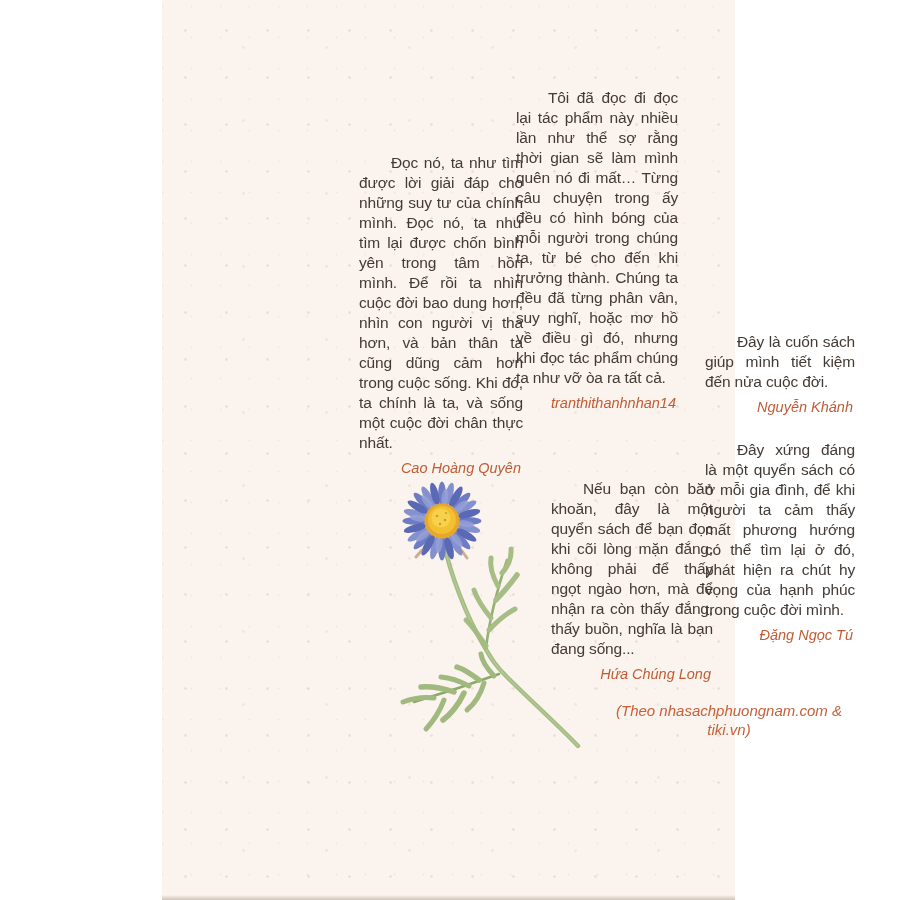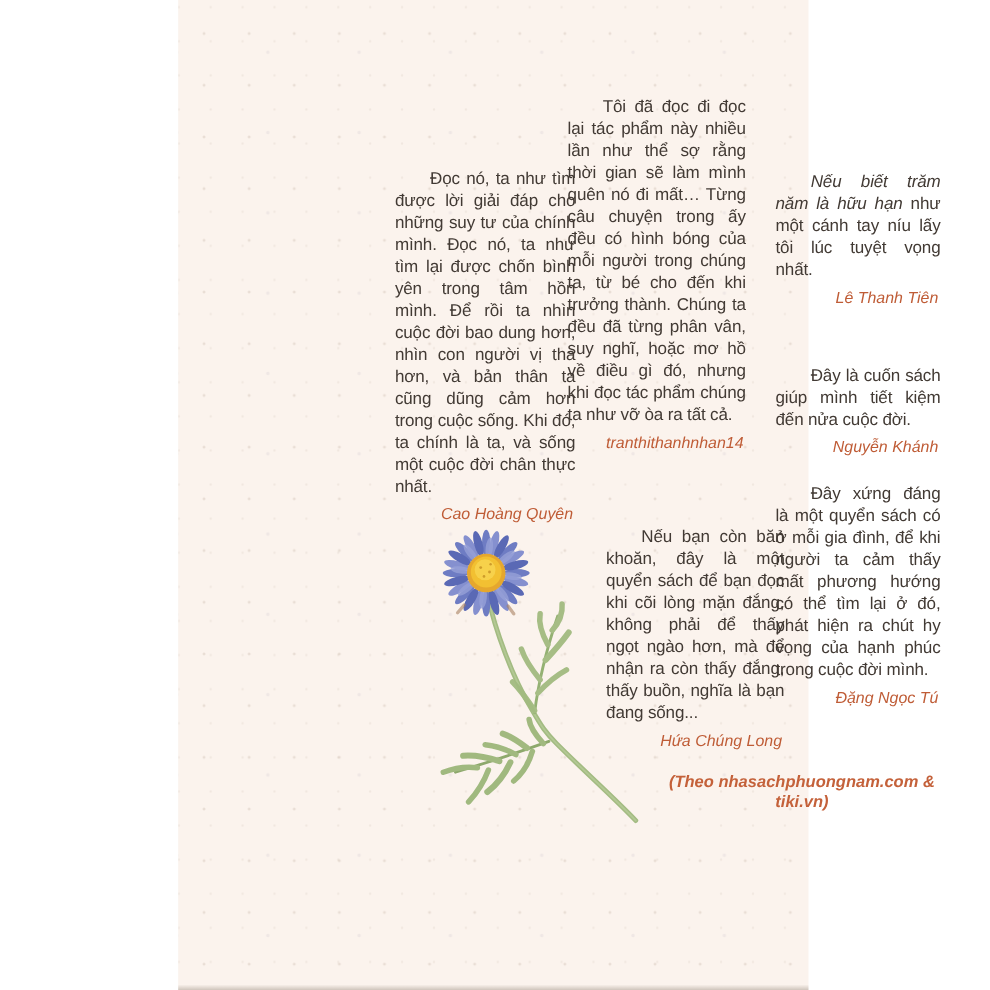--- a/index.html
+++ b/index.html
@@ -32,21 +32,21 @@
   }
   .lead-italic{font-style:italic;}
   #q1{left:197px;top:153px;width:164px;}
   #q2{left:354px;top:88px;width:162px;}
   #q3{left:366px;top:479px;width:162px;margin-left:23px;}
   #q4{left:543px;top:156px;width:150px;}
   #q5{left:543px;top:332px;width:150px;}
   #q6{left:543px;top:440px;width:150px;}
   .source-note{
     position:absolute;left:440px;top:701px;width:254px;text-align:center;
-    font-style:italic;color:#c4613a;font-size:15px;line-height:19px;font-weight:bold;
+    font-style:italic;color:#c4613a;font-size:15px;line-height:19px;
   }
   .flower{position:absolute;left:212px;top:478px;width:210px;height:290px;}
 </style>
 </head>
 <body>
 
 <div class="paper">
 
   <div class="quote" id="q1">
     <p>Đọc nó, ta như tìm được lời giải đáp cho những suy tư của chính mình. Đọc nó, ta như tìm lại được chốn bình yên trong tâm hồn mình. Để rồi ta nhìn cuộc đời bao dung hơn, nhìn con người vị tha hơn, và bản thân ta cũng dũng cảm hơn trong cuộc sống. Khi đó, ta chính là ta, và sống một cuộc đời chân thực nhất.</p>
@@ -56,24 +56,20 @@
   <div class="quote" id="q2">
     <p>Tôi đã đọc đi đọc lại tác phẩm này nhiều lần như thể sợ rằng thời gian sẽ làm mình quên nó đi mất… Từng câu chuyện trong ấy đều có hình bóng của mỗi người trong chúng ta, từ bé cho đến khi trưởng thành. Chúng ta đều đã từng phân vân, suy nghĩ, hoặc mơ hồ về điều gì đó, nhưng khi đọc tác phẩm chúng ta như vỡ òa ra tất cả.</p>
     <div class="author">tranthithanhnhan14</div>
   </div>
 
   <div class="quote" id="q3">
     <p>Nếu bạn còn băn khoăn, đây là một quyển sách để bạn đọc khi cõi lòng mặn đắng, không phải để thấy ngọt ngào hơn, mà để nhận ra còn thấy đắng, thấy buồn, nghĩa là bạn đang sống...</p>
     <div class="author">Hứa Chúng Long</div>
   </div>
 
-  <div class="quote" id="q4">
-    <p><span class="lead-italic">Nếu biết trăm năm là hữu hạn</span><span> như một cánh tay níu lấy tôi lúc tuyệt vọng nhất.</span></p>
-    <div class="author">Lê Thanh Tiên</div>
-  </div>
 
   <div class="quote" id="q6">
     <p>Đây xứng đáng là một quyển sách có ở mỗi gia đình, để khi người ta cảm thấy mất phương hướng có thể tìm lại ở đó, phát hiện ra chút hy vọng của hạnh phúc trong cuộc đời mình.</p>
     <div class="author">Đặng Ngọc Tú</div>
   </div>
 
   <div class="quote" id="q5">
     <p>Đây là cuốn sách giúp mình tiết kiệm đến nửa cuộc đời.</p>
     <div class="author">Nguyễn Khánh</div>
   </div>

